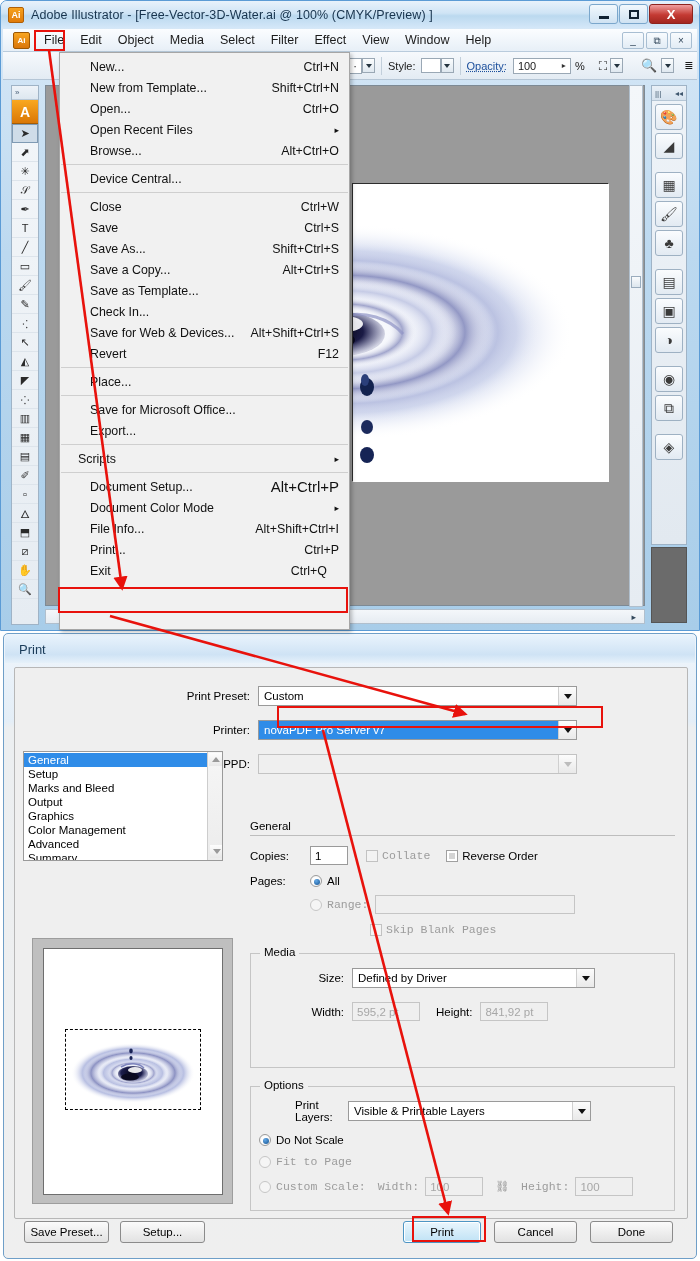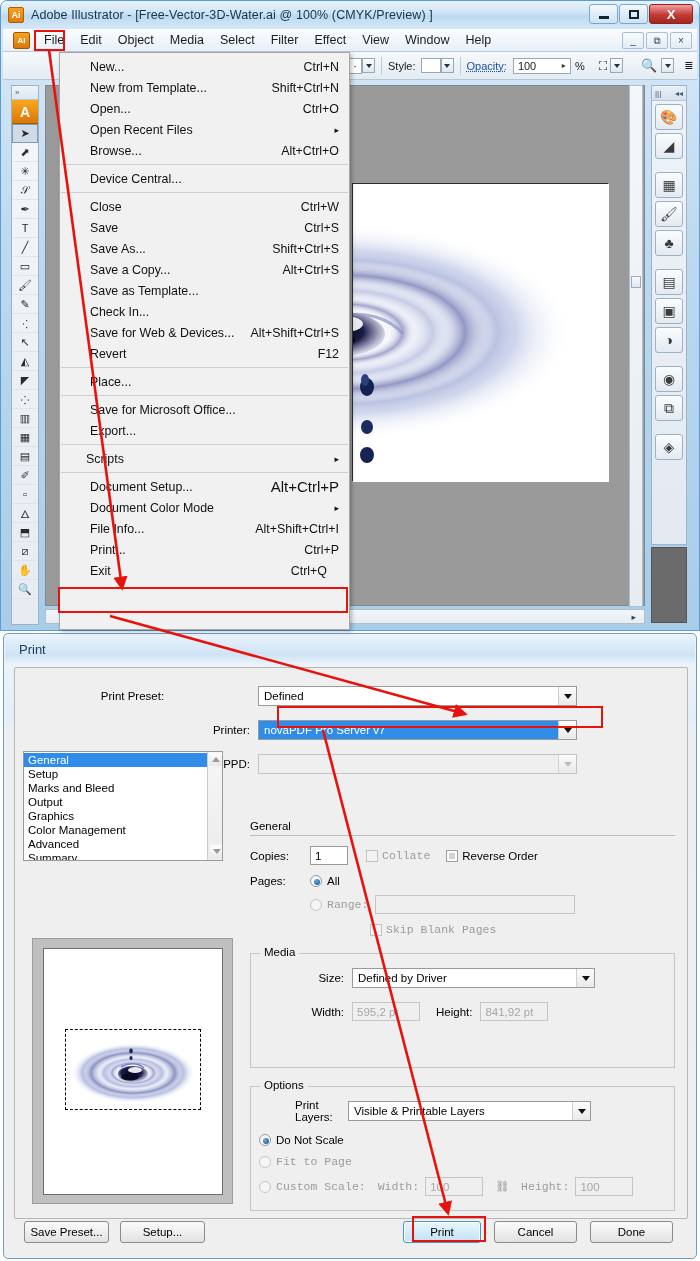--- a/index.html
+++ b/index.html
@@ -515,21 +515,21 @@
         <div style="height: 1px; background: rgb(207, 207, 207); margin: 3px 1px;"></div>
         <div style="display: flex; align-items: center; height: 21px; padding: 0px 10px 0px 30px; font-size: 12.4px; color: rgb(17, 17, 17);">
           <span>Save for Microsoft Office...</span>
           <span style="margin-left: auto; font-size: 12.4px; color: rgb(17, 17, 17);"></span>
         </div>
         <div style="display: flex; align-items: center; height: 21px; padding: 0px 10px 0px 30px; font-size: 12.4px; color: rgb(17, 17, 17);">
           <span>Export...</span>
           <span style="margin-left: auto; font-size: 12.4px; color: rgb(17, 17, 17);"></span>
         </div>
         <div style="height: 1px; background: rgb(207, 207, 207); margin: 3px 1px;"></div>
-        <div style="display: flex; align-items: center; height: 21px; padding: 0px 10px 0px 26px; font-size: 12.4px; color: rgb(17, 17, 17); gap: 12px;">
+        <div style="display: flex; align-items: center; height: 21px; padding: 0px 10px 0px 18px; font-size: 12.4px; color: rgb(17, 17, 17); gap: 12px;">
           <span>Scripts</span>
           <span style="margin-left: auto; font-size: 12.4px; color: rgb(17, 17, 17);"></span>
           <span style="margin-left: auto; font-size: 9px; color: rgb(17, 17, 17);">▸</span>
         </div>
         <div style="height: 1px; background: rgb(207, 207, 207); margin: 3px 1px;"></div>
         <div style="display: flex; align-items: center; height: 21px; padding: 0px 10px 0px 30px; font-size: 12.4px; color: rgb(17, 17, 17);">
           <span>Document Setup...</span>
           <span style="margin-left: auto; font-size: 15px; color: rgb(17, 17, 17);">Alt+Ctrl+P</span>
         </div>
         <div style="display: flex; align-items: center; height: 21px; padding: 0px 10px 0px 30px; font-size: 12.4px; color: rgb(17, 17, 17);">
@@ -555,23 +555,23 @@
 </div>
 
 <div id="print-dialog">
   <div id="pd-titlebar">
     <span>Print</span>
   </div>
 
   <div id="pd-body">
 
     <div class="row" style="position:absolute;left:0;top:18px;width:100%;">
-      <div class="lbl" style="width:235px;text-align:center;">Print Preset:</div>
+      <div class="lbl" style="width:235px;text-align:right;">Print Preset:</div>
       <div class="combo" style="width:319px;margin-left:8px;">
-        <span>Defined</span>
+        <span>Custom</span>
         <span class="arrowbox">
             <span class="caret"></span>
           </span>
       </div>
     </div>
 
     <div class="row" style="position:absolute;left:0;top:52px;width:100%;">
       <div class="lbl" style="width:235px;text-align:right;">Printer:</div>
       <div class="combo" style="width:319px;margin-left:8px;padding-left:0;">
         <span style="background:#2f8ce8;color:#fff;flex:1;height:18px;line-height:18px;padding-left:5px;">novaPDF Pro Server v7</span>

